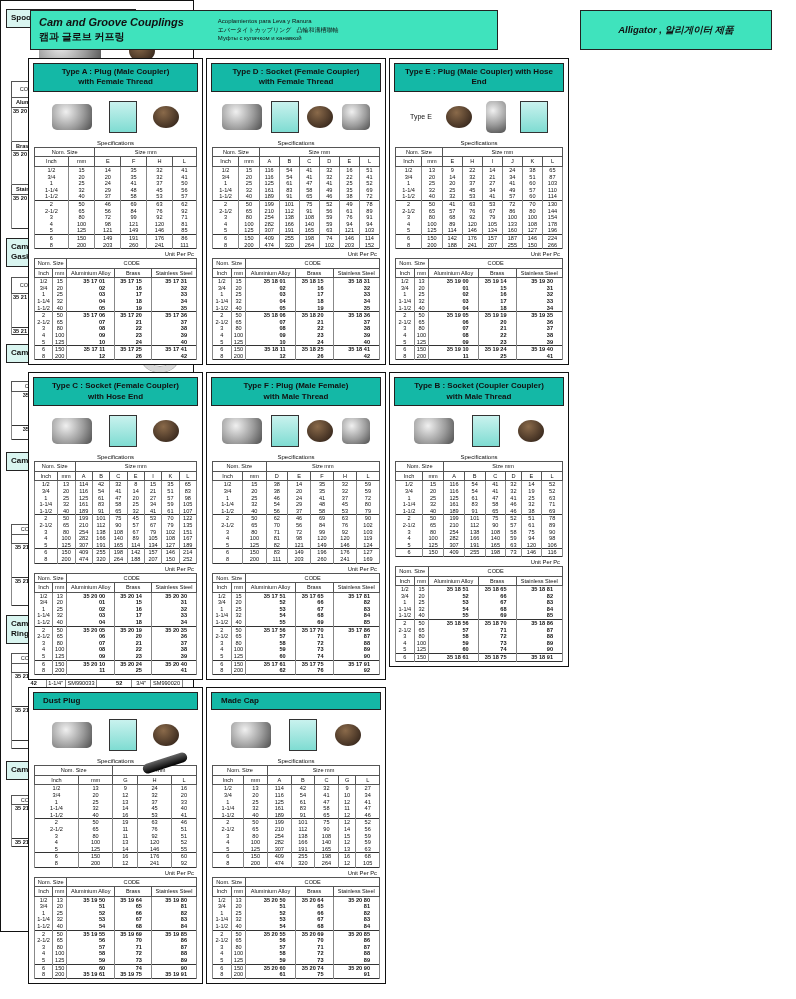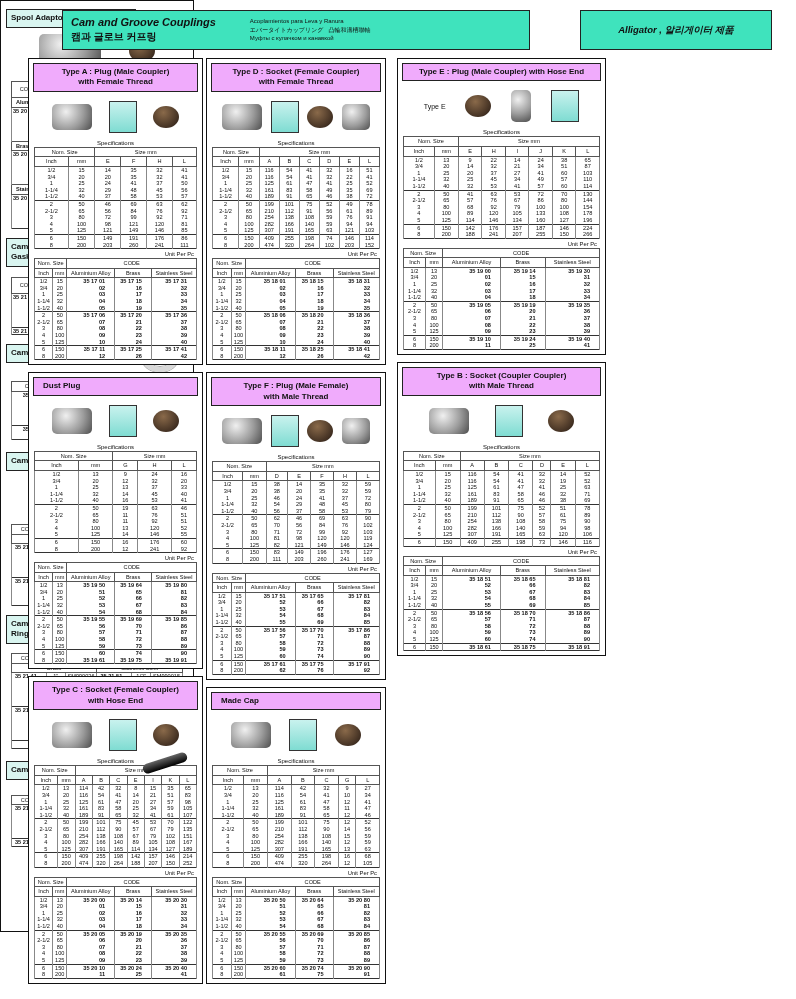--- a/index.html
+++ b/index.html
@@ -1,33 +1,33 @@
 <!DOCTYPE html>
 <html><head>
 <meta charset="utf-8">
 <style>
   html,body{margin:0;padding:0;background:#e9e9e9;}
   #page{position:relative;width:796px;height:999px;background:#ffffff;font-family:"Liberation Sans",sans-serif;color:#111;overflow:hidden;}
   
   .hdr{position:absolute;top:10px;height:40px;background:#3fe3bd;border:1.5px solid #222;box-sizing:border-box;display:flex;align-items:center;}
-  #hdr-left{left:30px;width:468px;padding:2px 8px;gap:34px;margin-left:32px;}
+  #hdr-left{left:30px;width:468px;padding:2px 8px;gap:34px;}
   #hdr-right{left:580px;width:192px;justify-content:center;}
   .hdr .t-en{font-weight:bold;font-style:italic;font-size:11px;}
   .hdr .t-ko{font-weight:bold;font-size:10px;margin-top:2px;}
   .hdr .sub{font-size:6px;line-height:1.45;}
   #hdr-right .t-en{font-size:9.5px;}
   
   .pcol{position:absolute;top:58px;}
   #col1{left:28px;width:175px;}
   #col2{left:206px;width:180px;}
-  #col3{left:397px;width:209px;}
+  #col3{left:389px;width:180px;}
   #colR{left:576px;width:194px;height:932px;border:1.5px solid #111;box-sizing:border-box;background:#fff;}
   
   .panel{border:1.5px solid #111;background:#fff;margin-bottom:7px;box-sizing:border-box;padding-bottom:4px;}
-  .ptitle{margin:4px;border:1.2px solid #222;background:#f0abfc;padding:3px 2px;text-align:center;font-weight:bold;font-size:8px;line-height:1.3;}
+  .ptitle{margin:4px;border:1.2px solid #222;background:#14b8a6;padding:3px 2px;text-align:center;font-weight:bold;font-size:8px;line-height:1.3;}
   .ptitle.left{text-align:left;padding-left:9px;}
   .imgs{display:flex;align-items:center;justify-content:space-evenly;height:42px;margin:2px 6px;}
   .ph{width:40px;height:26px;border-radius:5px;background:radial-gradient(circle at 35% 30%,#f0f0f0,#9c9c9c 55%,#4c4c4c);}
   .dr{width:26px;height:30px;border:1.5px solid #333;background:linear-gradient(#c9f2ee,#7fdcd2);}
   .dk{width:26px;height:22px;border-radius:50%;background:radial-gradient(circle at 40% 30%,#8a6a4a,#241812);}
   .te{font-size:7px;}
   .cap{font-size:6px;text-align:center;}
   .speclbl{text-align:center;font-size:6px;margin:2px 0 1px;}
   .unit{text-align:right;font-size:5.8px;margin:2px 8px 1px;}
   
@@ -302,244 +302,20 @@
                 <td>200</td>
                 <td class="b ar">12</td>
                 <td class="b ar">26</td>
                 <td class="b ar">42</td>
               </tr>
             </tbody>
           </table>
         </div>
     </div>
     <div class="panel">
-      <div class="ptitle left">Dust Plug</div>
-      <div class="imgs">
-          <div class="ph"></div>
-          <div class="dr"></div>
-          <div class="dk"></div>
-        </div>
-      <div class="speclbl">Specifications</div>
-      <div class="twrap">
-          <table class="tbl">
-            <thead>
-              <tr>
-                <th colspan="2">Nom. Size</th>
-                <th colspan="3">Size mm</th>
-              </tr>
-              <tr>
-                <th>Inch</th>
-                <th>mm</th>
-                <th>G</th>
-                <th>H</th>
-                <th>L</th>
-              </tr>
-            </thead>
-            <tbody>
-              <tr>
-                <td>1/2</td>
-                <td>13</td>
-                <td>9</td>
-                <td>24</td>
-                <td>16</td>
-              </tr>
-              <tr>
-                <td>3/4</td>
-                <td>20</td>
-                <td>12</td>
-                <td>32</td>
-                <td>20</td>
-              </tr>
-              <tr>
-                <td>1</td>
-                <td>25</td>
-                <td>13</td>
-                <td>37</td>
-                <td>33</td>
-              </tr>
-              <tr>
-                <td>1-1/4</td>
-                <td>32</td>
-                <td>14</td>
-                <td>45</td>
-                <td>40</td>
-              </tr>
-              <tr>
-                <td>1-1/2</td>
-                <td>40</td>
-                <td>16</td>
-                <td>53</td>
-                <td>41</td>
-              </tr>
-            </tbody>
-            <tbody>
-              <tr>
-                <td>2</td>
-                <td>50</td>
-                <td>19</td>
-                <td>63</td>
-                <td>46</td>
-              </tr>
-              <tr>
-                <td>2-1/2</td>
-                <td>65</td>
-                <td>11</td>
-                <td>76</td>
-                <td>51</td>
-              </tr>
-              <tr>
-                <td>3</td>
-                <td>80</td>
-                <td>11</td>
-                <td>92</td>
-                <td>51</td>
-              </tr>
-              <tr>
-                <td>4</td>
-                <td>100</td>
-                <td>13</td>
-                <td>120</td>
-                <td>52</td>
-              </tr>
-              <tr>
-                <td>5</td>
-                <td>125</td>
-                <td>14</td>
-                <td>146</td>
-                <td>55</td>
-              </tr>
-            </tbody>
-            <tbody>
-              <tr>
-                <td>6</td>
-                <td>150</td>
-                <td>16</td>
-                <td>176</td>
-                <td>60</td>
-              </tr>
-              <tr>
-                <td>8</td>
-                <td>200</td>
-                <td>12</td>
-                <td>241</td>
-                <td>92</td>
-              </tr>
-            </tbody>
-          </table>
-        </div>
-      <div class="unit">Unit Per Pc</div>
-      <div class="twrap">
-          <table class="tbl">
-            <thead>
-              <tr>
-                <th colspan="2">Nom. Size</th>
-                <th colspan="3">CODE</th>
-              </tr>
-              <tr>
-                <th>Inch</th>
-                <th>mm</th>
-                <th>Aluminium Alloy</th>
-                <th>Brass</th>
-                <th>Stainless Steel</th>
-              </tr>
-            </thead>
-            <tbody>
-              <tr>
-                <td>1/2</td>
-                <td>13</td>
-                <td class="b ar">35 19 50</td>
-                <td class="b ar">35 19 64</td>
-                <td class="b ar">35 19 80</td>
-              </tr>
-              <tr>
-                <td>3/4</td>
-                <td>20</td>
-                <td class="b ar">51</td>
-                <td class="b ar">65</td>
-                <td class="b ar">81</td>
-              </tr>
-              <tr>
-                <td>1</td>
-                <td>25</td>
-                <td class="b ar">52</td>
-                <td class="b ar">66</td>
-                <td class="b ar">82</td>
-              </tr>
-              <tr>
-                <td>1-1/4</td>
-                <td>32</td>
-                <td class="b ar">53</td>
-                <td class="b ar">67</td>
-                <td class="b ar">83</td>
-              </tr>
-              <tr>
-                <td>1-1/2</td>
-                <td>40</td>
-                <td class="b ar">54</td>
-                <td class="b ar">68</td>
-                <td class="b ar">84</td>
-              </tr>
-            </tbody>
-            <tbody>
-              <tr>
-                <td>2</td>
-                <td>50</td>
-                <td class="b ar">35 19 55</td>
-                <td class="b ar">35 19 69</td>
-                <td class="b ar">35 19 85</td>
-              </tr>
-              <tr>
-                <td>2-1/2</td>
-                <td>65</td>
-                <td class="b ar">56</td>
-                <td class="b ar">70</td>
-                <td class="b ar">86</td>
-              </tr>
-              <tr>
-                <td>3</td>
-                <td>80</td>
-                <td class="b ar">57</td>
-                <td class="b ar">71</td>
-                <td class="b ar">87</td>
-              </tr>
-              <tr>
-                <td>4</td>
-                <td>100</td>
-                <td class="b ar">58</td>
-                <td class="b ar">72</td>
-                <td class="b ar">88</td>
-              </tr>
-              <tr>
-                <td>5</td>
-                <td>125</td>
-                <td class="b ar">59</td>
-                <td class="b ar">73</td>
-                <td class="b ar">89</td>
-              </tr>
-            </tbody>
-            <tbody>
-              <tr>
-                <td>6</td>
-                <td>150</td>
-                <td class="b ar">60</td>
-                <td class="b ar">74</td>
-                <td class="b ar">90</td>
-              </tr>
-              <tr>
-                <td>8</td>
-                <td>200</td>
-                <td class="b ar">35 19 61</td>
-                <td class="b ar">35 19 75</td>
-                <td class="b ar">35 19 91</td>
-              </tr>
-            </tbody>
-          </table>
-        </div>
-    </div>
-    <div class="panel">
       <div class="ptitle"><span>Type C : Socket (Female Coupler)</span><br><span>with Hose End</span></div>
       <div class="imgs">
           <div class="ph"></div>
           <div class="dr"></div>
           <div class="dk"></div>
         </div>
       <div class="speclbl">Specifications</div>
       <div class="twrap">
           <table class="tbl">
             <thead>
@@ -796,20 +572,244 @@
                 <td class="b ar">35 20 10</td>
                 <td class="b ar">35 20 24</td>
                 <td class="b ar">35 20 40</td>
               </tr>
               <tr>
                 <td>8</td>
                 <td>200</td>
                 <td class="b ar">11</td>
                 <td class="b ar">25</td>
                 <td class="b ar">41</td>
+              </tr>
+            </tbody>
+          </table>
+        </div>
+    </div>
+    <div class="panel">
+      <div class="ptitle left">Dust Plug</div>
+      <div class="imgs">
+          <div class="ph"></div>
+          <div class="dr"></div>
+          <div class="dk"></div>
+        </div>
+      <div class="speclbl">Specifications</div>
+      <div class="twrap">
+          <table class="tbl">
+            <thead>
+              <tr>
+                <th colspan="2">Nom. Size</th>
+                <th colspan="3">Size mm</th>
+              </tr>
+              <tr>
+                <th>Inch</th>
+                <th>mm</th>
+                <th>G</th>
+                <th>H</th>
+                <th>L</th>
+              </tr>
+            </thead>
+            <tbody>
+              <tr>
+                <td>1/2</td>
+                <td>13</td>
+                <td>9</td>
+                <td>24</td>
+                <td>16</td>
+              </tr>
+              <tr>
+                <td>3/4</td>
+                <td>20</td>
+                <td>12</td>
+                <td>32</td>
+                <td>20</td>
+              </tr>
+              <tr>
+                <td>1</td>
+                <td>25</td>
+                <td>13</td>
+                <td>37</td>
+                <td>33</td>
+              </tr>
+              <tr>
+                <td>1-1/4</td>
+                <td>32</td>
+                <td>14</td>
+                <td>45</td>
+                <td>40</td>
+              </tr>
+              <tr>
+                <td>1-1/2</td>
+                <td>40</td>
+                <td>16</td>
+                <td>53</td>
+                <td>41</td>
+              </tr>
+            </tbody>
+            <tbody>
+              <tr>
+                <td>2</td>
+                <td>50</td>
+                <td>19</td>
+                <td>63</td>
+                <td>46</td>
+              </tr>
+              <tr>
+                <td>2-1/2</td>
+                <td>65</td>
+                <td>11</td>
+                <td>76</td>
+                <td>51</td>
+              </tr>
+              <tr>
+                <td>3</td>
+                <td>80</td>
+                <td>11</td>
+                <td>92</td>
+                <td>51</td>
+              </tr>
+              <tr>
+                <td>4</td>
+                <td>100</td>
+                <td>13</td>
+                <td>120</td>
+                <td>52</td>
+              </tr>
+              <tr>
+                <td>5</td>
+                <td>125</td>
+                <td>14</td>
+                <td>146</td>
+                <td>55</td>
+              </tr>
+            </tbody>
+            <tbody>
+              <tr>
+                <td>6</td>
+                <td>150</td>
+                <td>16</td>
+                <td>176</td>
+                <td>60</td>
+              </tr>
+              <tr>
+                <td>8</td>
+                <td>200</td>
+                <td>12</td>
+                <td>241</td>
+                <td>92</td>
+              </tr>
+            </tbody>
+          </table>
+        </div>
+      <div class="unit">Unit Per Pc</div>
+      <div class="twrap">
+          <table class="tbl">
+            <thead>
+              <tr>
+                <th colspan="2">Nom. Size</th>
+                <th colspan="3">CODE</th>
+              </tr>
+              <tr>
+                <th>Inch</th>
+                <th>mm</th>
+                <th>Aluminium Alloy</th>
+                <th>Brass</th>
+                <th>Stainless Steel</th>
+              </tr>
+            </thead>
+            <tbody>
+              <tr>
+                <td>1/2</td>
+                <td>13</td>
+                <td class="b ar">35 19 50</td>
+                <td class="b ar">35 19 64</td>
+                <td class="b ar">35 19 80</td>
+              </tr>
+              <tr>
+                <td>3/4</td>
+                <td>20</td>
+                <td class="b ar">51</td>
+                <td class="b ar">65</td>
+                <td class="b ar">81</td>
+              </tr>
+              <tr>
+                <td>1</td>
+                <td>25</td>
+                <td class="b ar">52</td>
+                <td class="b ar">66</td>
+                <td class="b ar">82</td>
+              </tr>
+              <tr>
+                <td>1-1/4</td>
+                <td>32</td>
+                <td class="b ar">53</td>
+                <td class="b ar">67</td>
+                <td class="b ar">83</td>
+              </tr>
+              <tr>
+                <td>1-1/2</td>
+                <td>40</td>
+                <td class="b ar">54</td>
+                <td class="b ar">68</td>
+                <td class="b ar">84</td>
+              </tr>
+            </tbody>
+            <tbody>
+              <tr>
+                <td>2</td>
+                <td>50</td>
+                <td class="b ar">35 19 55</td>
+                <td class="b ar">35 19 69</td>
+                <td class="b ar">35 19 85</td>
+              </tr>
+              <tr>
+                <td>2-1/2</td>
+                <td>65</td>
+                <td class="b ar">56</td>
+                <td class="b ar">70</td>
+                <td class="b ar">86</td>
+              </tr>
+              <tr>
+                <td>3</td>
+                <td>80</td>
+                <td class="b ar">57</td>
+                <td class="b ar">71</td>
+                <td class="b ar">87</td>
+              </tr>
+              <tr>
+                <td>4</td>
+                <td>100</td>
+                <td class="b ar">58</td>
+                <td class="b ar">72</td>
+                <td class="b ar">88</td>
+              </tr>
+              <tr>
+                <td>5</td>
+                <td>125</td>
+                <td class="b ar">59</td>
+                <td class="b ar">73</td>
+                <td class="b ar">89</td>
+              </tr>
+            </tbody>
+            <tbody>
+              <tr>
+                <td>6</td>
+                <td>150</td>
+                <td class="b ar">60</td>
+                <td class="b ar">74</td>
+                <td class="b ar">90</td>
+              </tr>
+              <tr>
+                <td>8</td>
+                <td>200</td>
+                <td class="b ar">35 19 61</td>
+                <td class="b ar">35 19 75</td>
+                <td class="b ar">35 19 91</td>
               </tr>
             </tbody>
           </table>
         </div>
     </div>
   </div>
 
   <div class="pcol" id="col2">
     <div class="panel">
       <div class="ptitle"><span>Type D : Socket (Female Coupler)</span><br><span>with Female Thread</span></div>

